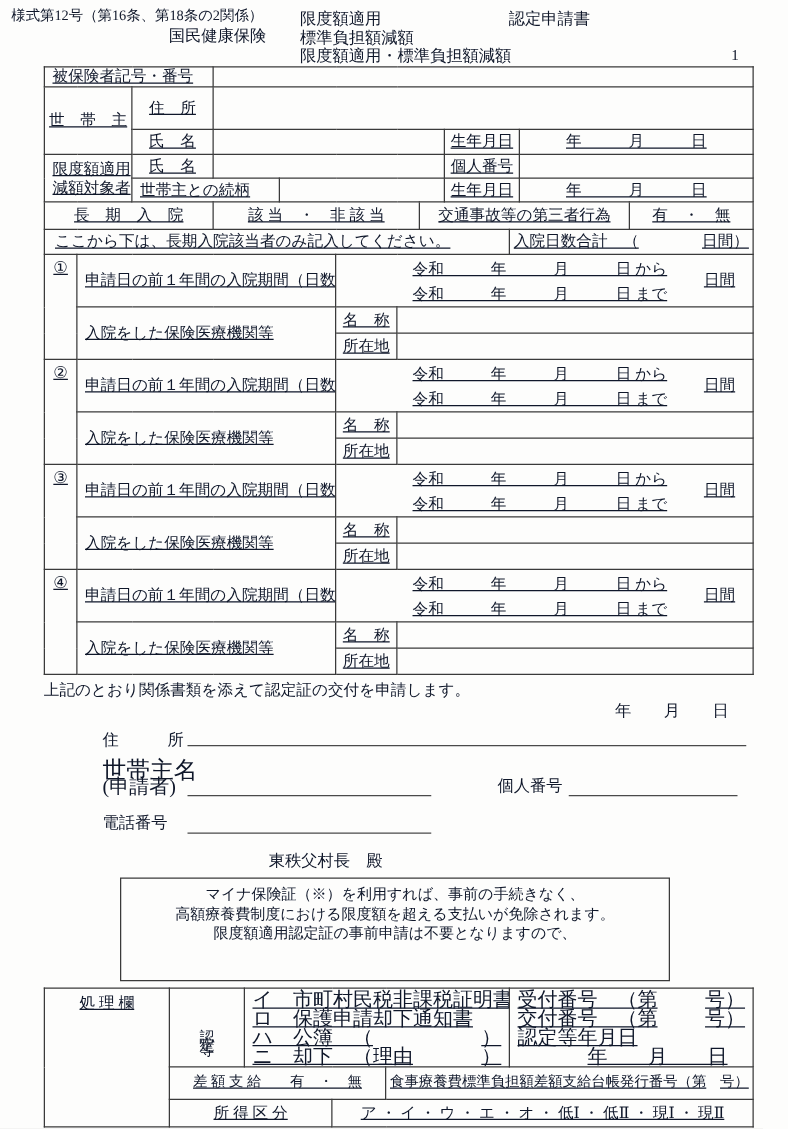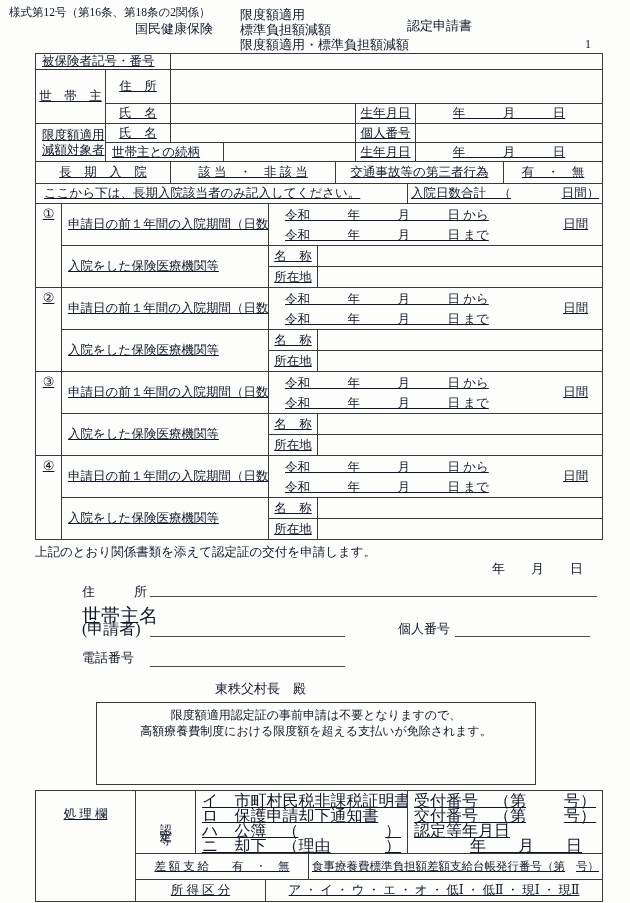--- a/index.html
+++ b/index.html
@@ -11,48 +11,48 @@
      vertical-align:middle;overflow:hidden;white-space:nowrap;}
   .main-table{position:absolute;left:35px;top:53px;width:567px;}
   .proc-table{position:absolute;left:35px;top:790px;width:567px;}
   .tc{text-align:center;}
   .pl6{padding-left:6px;}
   .pl8{padding-left:8px;}
   .num-cell{font-size:13px;vertical-align:top;padding-top:2px;}
   .dates-cell{padding:0;}
   .dates-wrap{display:flex;align-items:center;width:100%;}
   .dates-lines{flex:1;padding-left:16px;}
-  .dates-lines div{height:20px;line-height:20px;}
+  .dates-lines div{height:20px;line-height:20px;margin-left:45px;}
   .days-unit{padding-right:14px;}
   .flexbt{display:flex;justify-content:space-between;align-items:center;}
   .hdr{white-space:nowrap;}
   .underline{position:absolute;border-bottom:1px solid #4a4a4a;height:14px;}
   .notice-box{position:absolute;left:96px;top:702px;width:440px;height:83px;
               border:1px solid #3a3a3a;text-align:center;padding-top:5px;box-sizing:border-box;}
   .notice-box .nline{font-size:12px;line-height:15.5px;}
   .notice-box .nfoot{font-size:10.5px;line-height:14px;margin-top:1px;}
   .items-cell,.numbers-cell{vertical-align:top;padding:2px 6px 0 6px;}
   .pline{height:15px;line-height:15px;font-size:16px;}
   .vert-cell{text-align:center;padding:0;}
   .vert{writing-mode:vertical-rl;text-orientation:upright;letter-spacing:5px;
         font-size:12px;display:inline-block;margin-top:3px;}
-  .proc-title{vertical-align:top;text-align:center;padding-top:16px;}
+  .proc-title{vertical-align:top;text-align:center;padding-top:4px;}
   .small-row td{font-size:11.5px;}
 </style>
 </head>
 <body>
 
 <div class="page">
 
   <div class="abs hdr" style="left:9px;top:5px;font-size:11.5px;">様式第12号（第16条、第18条の2関係）</div>
   <div class="abs hdr" style="left:135px;top:20px;font-size:13px;">国民健康保険</div>
   <div class="abs hdr" style="left:240px;top:6px;font-size:13px;">限度額適用</div>
   <div class="abs hdr" style="left:240px;top:21px;font-size:13px;">標準負担額減額</div>
   <div class="abs hdr" style="left:240px;top:36px;font-size:13px;">限度額適用・標準負担額減額</div>
-  <div class="abs hdr" style="left:407px;top:17px;font-size:13px;text-align:right;">認定申請書</div>
+  <div class="abs hdr" style="left:407px;top:6px;font-size:13px;text-align:right;">認定申請書</div>
   <div class="abs hdr" style="left:585px;top:37px;font-size:12px;">1</div>
 
   <table class="main-table">
     <colgroup>
       <col style="width:26px">
         <col style="width:44px">
         <col style="width:65px">
         <col style="width:53px">
       <col style="width:45px">
         <col style="width:49px">
@@ -216,22 +216,23 @@
   <div class="underline" style="left:150px;top:622px;width:195px;"></div>
   <div class="abs" style="left:398px;top:620px;font-size:13px;">個人番号</div>
   <div class="underline" style="left:455px;top:622px;width:135px;"></div>
 
   <div class="abs" style="left:82px;top:649px;font-size:13px;">電話番号</div>
   <div class="underline" style="left:150px;top:652px;width:195px;"></div>
 
   <div class="abs" style="left:215px;top:680px;font-size:13px;">東秩父村長　殿</div>
 
   <div class="notice-box">
+    <div class="nline">マイナ保険証（※）を利用すれば、事前の手続きなく、</div>
+    <div class="nline">高額療養費制度における限度額を超える支払いが免除されます。</div>
     <div class="nline">限度額適用認定証の事前申請は不要となりますので、</div>
-    <div class="nline">高額療養費制度における限度額を超える支払いが免除されます。</div>
   </div>
 
   <table class="proc-table">
     <colgroup>
       <col style="width:100px">
         <col style="width:60px">
         <col style="width:70px">
       <col style="width:43px">
         <col style="width:99px">
         <col style="width:195px">

